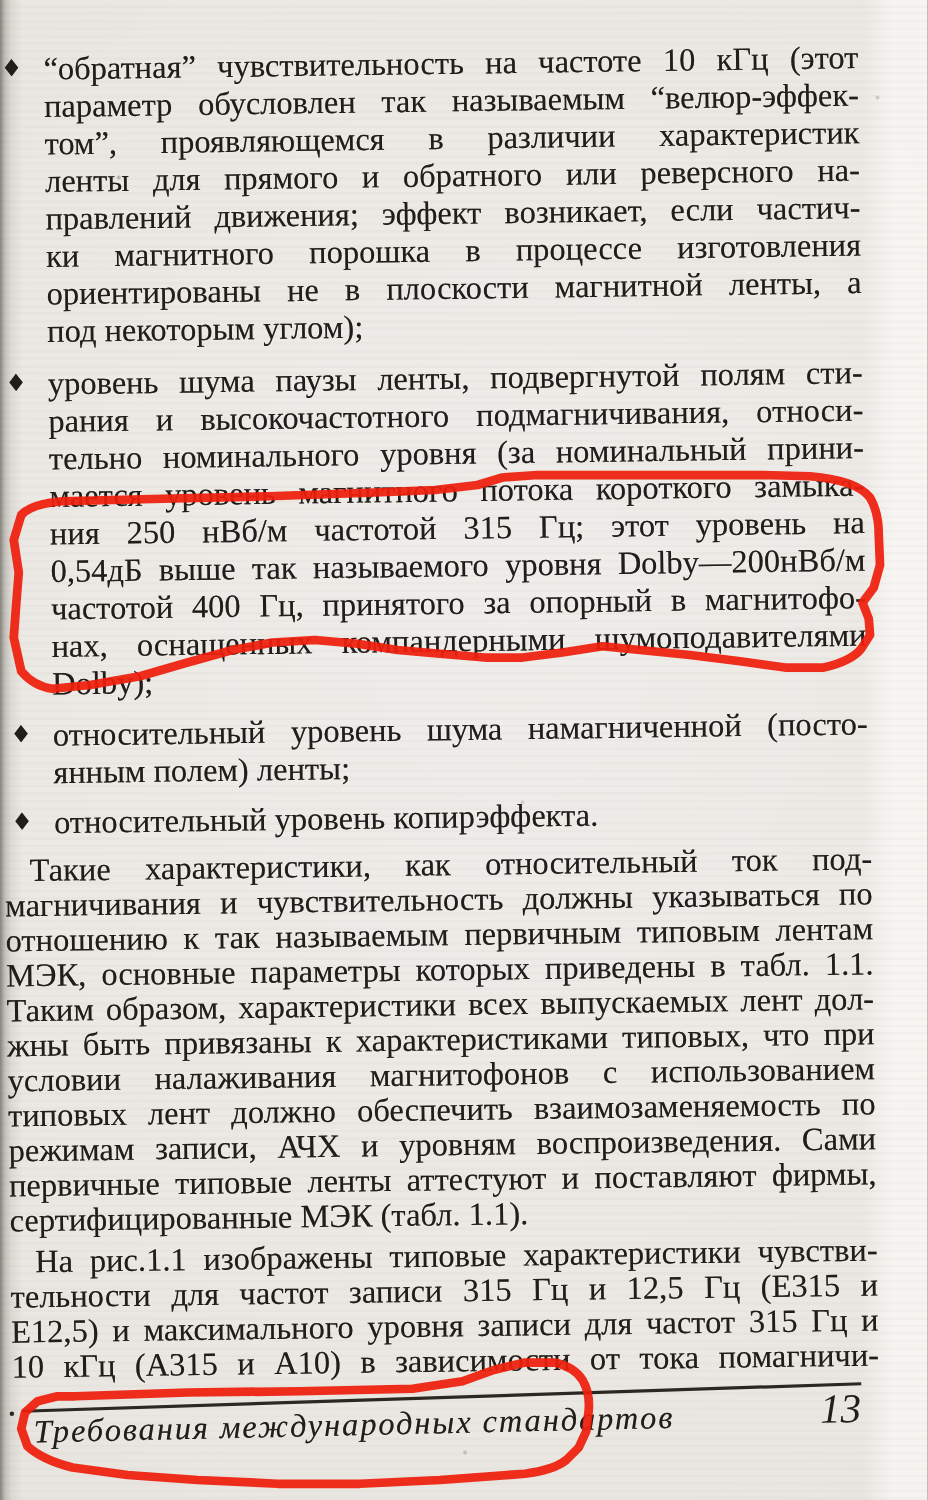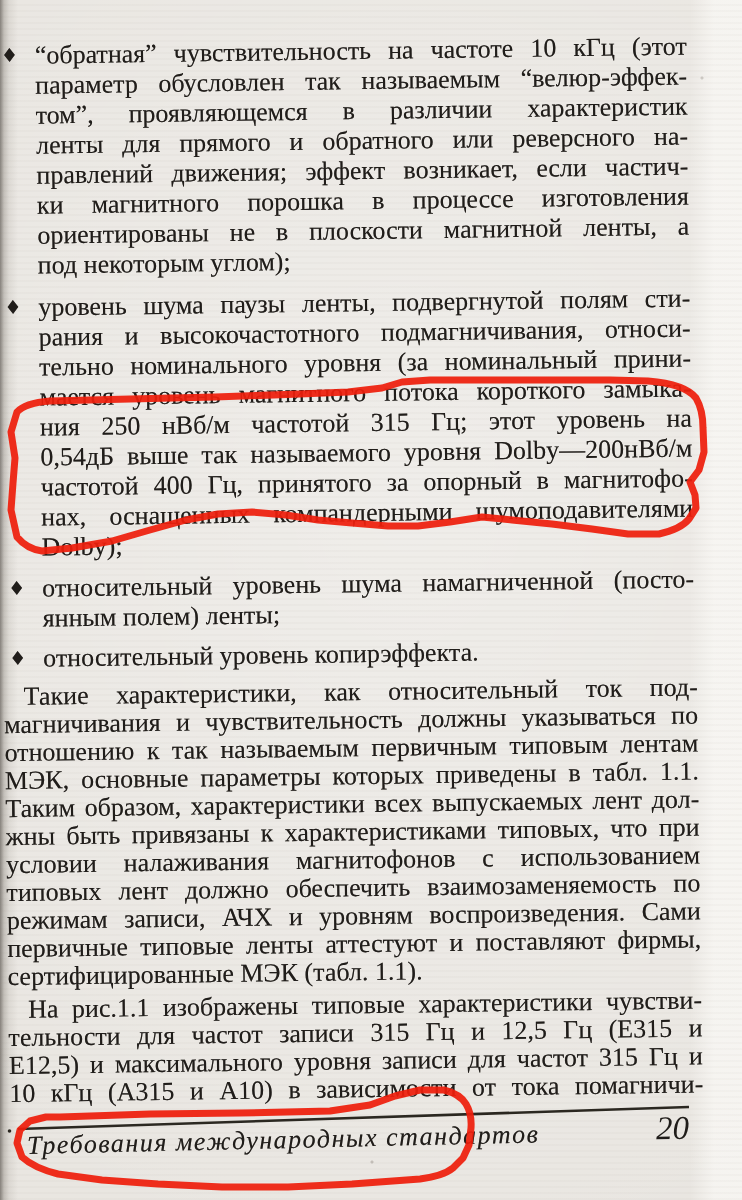--- a/index.html
+++ b/index.html
@@ -133,21 +133,21 @@
         <div class="para-block indent">
           <div class="jline">На рис.1.1 изображены типовые характеристики чувстви-</div>
           <div class="jline">тельности для частот записи 315 Гц и 12,5 Гц (Е315 и</div>
           <div class="jline">Е12,5) и максимального уровня записи для частот 315 Гц и</div>
           <div class="jline">10 кГц (А315 и А10) в зависимости от тока помагничи-</div>
         </div>
       </div>
   </div>
 
   <div class="footer-title">Требования международных стандартов</div>
-  <div class="page-number">20</div>
+  <div class="page-number">13</div>
 
   <svg class="overlay" viewBox="0 0 742 1200" xmlns="http://www.w3.org/2000/svg">
     <line class="rule" x1="18" y1="1129" x2="689" y2="1107"></line>
     <circle cx="9.5" cy="1131" r="1.8" fill="#2b2821"></circle>
     <path class="red-pen" d="M 50,401
          L 130,399 L 215,397 L 300,394 L 348,392
          L 382,388 L 402,382 L 430,380
          L 520,380 L 610,380 L 648,381
          Q 685,384 696,398
          Q 703,410 703,428

